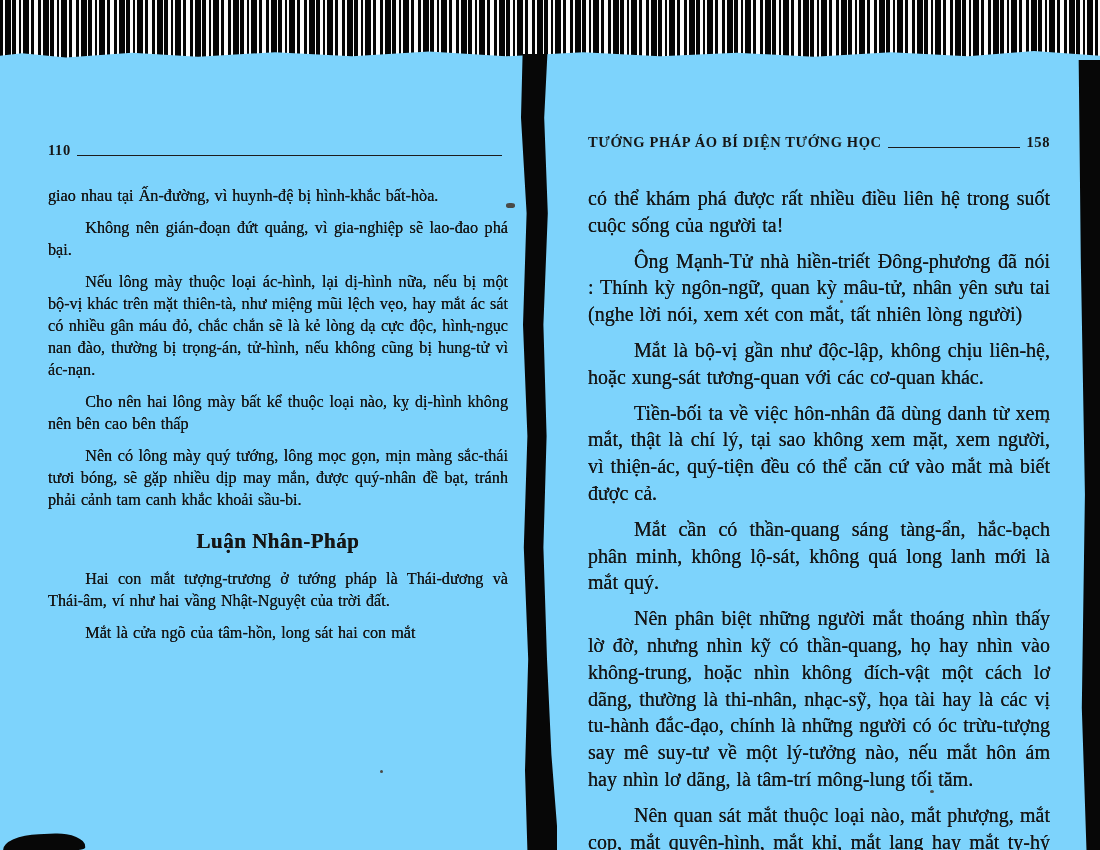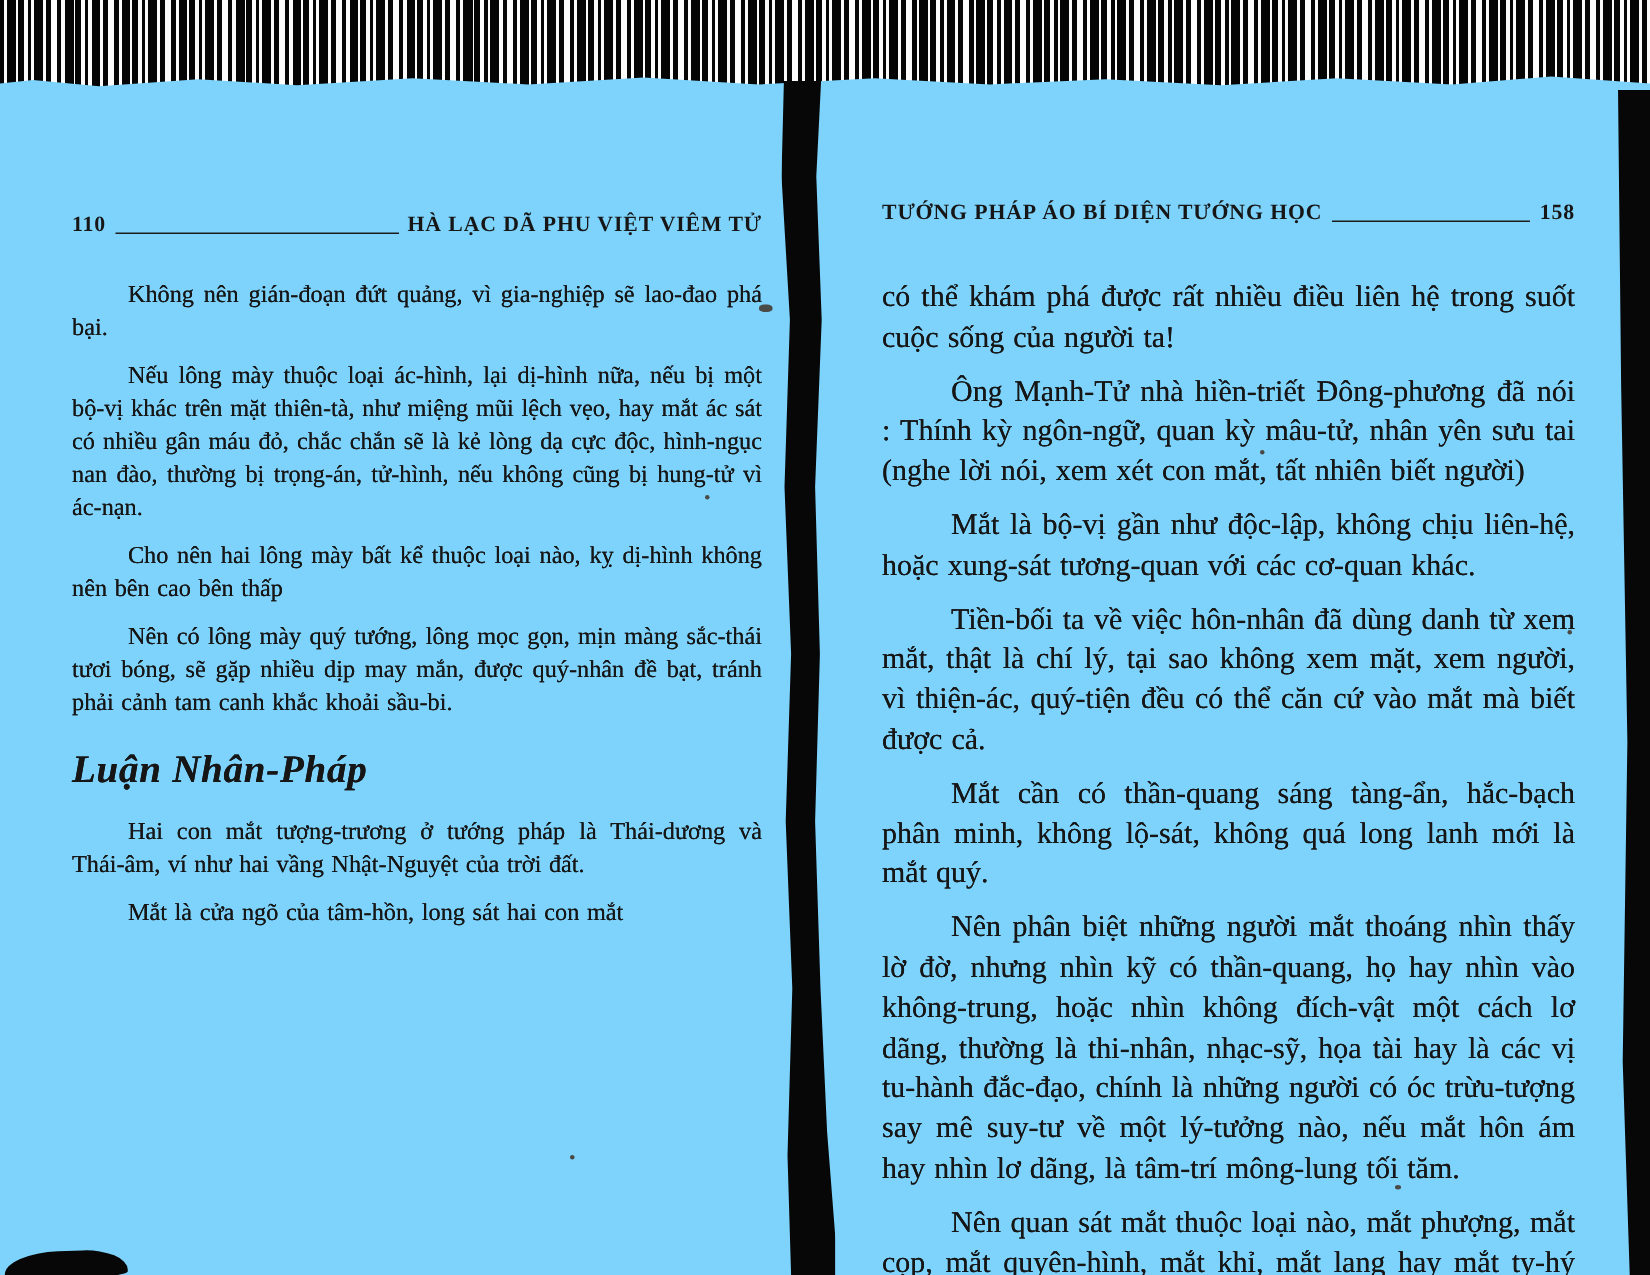--- a/index.html
+++ b/index.html
@@ -56,24 +56,23 @@
   .page-left .body-text{margin-top:26px;font-size:16.2px;line-height:1.36;}
   .page-right .body-text{margin-top:34px;font-size:20px;line-height:1.34;}
   .body-text p{
     margin:0 0 10px 0;text-indent:2.3em;
     text-shadow:0 0 .4px currentColor;
     word-spacing:1px;
   }
   .page-right .body-text p{margin-bottom:9px;}
   .body-text p.cont{text-indent:0;}
   .section-heading{
-    text-align:left;font-weight:bold;font-size:26px;
+    text-align:center;font-weight:bold;font-size:21px;
     margin:16px 0 12px 0;letter-spacing:.5px;
     text-shadow:0 0 .4px currentColor;
-    font-style:italic;
   }
 </style>
 </head>
 <body>
 
 <div id="scan">
 
   <div class="film-strip"></div>
   <div class="gutter-shadow"></div>
   <div class="scan-edge-right"></div>
@@ -82,42 +81,42 @@
   <div class="scan-speck" style="left:470px;top:330px;width:3px;height:3px;"></div>
   <div class="scan-speck" style="left:840px;top:300px;width:3px;height:3px;"></div>
   <div class="scan-speck" style="left:1045px;top:420px;width:3px;height:3px;"></div>
   <div class="scan-speck" style="left:380px;top:770px;width:3px;height:3px;"></div>
   <div class="scan-speck" style="left:930px;top:790px;width:4px;height:3px;"></div>
 
   <div class="page page-left">
     <div class="page-header">
       <span class="page-number">110</span>
       <span class="header-rule"></span>
-      <span class="running-title">HÀ LẠC DÃ PHU VIỆT VIÊM TỬ</span>
     </div>
     <div class="body-text">
+      <p class="cont">giao nhau tại Ấn-đường, vì huynh-đệ bị hình-khắc bất-hòa.</p>
       <p>Không nên gián-đoạn đứt quảng, vì gia-nghiệp sẽ lao-đao phá bại.</p>
       <p>Nếu lông mày thuộc loại ác-hình, lại dị-hình nữa, nếu bị một bộ-vị khác trên mặt thiên-tà, như miệng mũi lệch vẹo, hay mắt ác sát có nhiều gân máu đỏ, chắc chắn sẽ là kẻ lòng dạ cực độc, hình-ngục nan đào, thường bị trọng-án, tử-hình, nếu không cũng bị hung-tử vì ác-nạn.</p>
       <p>Cho nên hai lông mày bất kể thuộc loại nào, kỵ dị-hình không nên bên cao bên thấp</p>
       <p>Nên có lông mày quý tướng, lông mọc gọn, mịn màng sắc-thái tươi bóng, sẽ gặp nhiều dịp may mắn, được quý-nhân đề bạt, tránh phải cảnh tam canh khắc khoải sầu-bi.</p>
       <div class="section-heading">Luận Nhân-Pháp</div>
       <p>Hai con mắt tượng-trương ở tướng pháp là Thái-dương và Thái-âm, ví như hai vầng Nhật-Nguyệt của trời đất.</p>
       <p>Mắt là cửa ngõ của tâm-hồn, long sát hai con mắt</p>
     </div>
   </div>
 
   <div class="page page-right">
     <div class="page-header">
       <span class="running-title">TƯỚNG PHÁP ÁO BÍ DIỆN TƯỚNG HỌC</span>
       <span class="header-rule"></span>
       <span class="page-number">158</span>
     </div>
     <div class="body-text">
       <p class="cont">có thể khám phá được rất nhiều điều liên hệ trong suốt cuộc sống của người ta!</p>
-      <p>Ông Mạnh-Tử nhà hiền-triết Đông-phương đã nói : Thính kỳ ngôn-ngữ, quan kỳ mâu-tử, nhân yên sưu tai (nghe lời nói, xem xét con mắt, tất nhiên biết người)</p>
+      <p>Ông Mạnh-Tử nhà hiền-triết Đông-phương đã nói : Thính kỳ ngôn-ngữ, quan kỳ mâu-tử, nhân yên sưu tai (nghe lời nói, xem xét con mắt, tất nhiên lòng người)</p>
       <p>Mắt là bộ-vị gần như độc-lập, không chịu liên-hệ, hoặc xung-sát tương-quan với các cơ-quan khác.</p>
       <p>Tiền-bối ta về việc hôn-nhân đã dùng danh từ xem mắt, thật là chí lý, tại sao không xem mặt, xem người, vì thiện-ác, quý-tiện đều có thể căn cứ vào mắt mà biết được cả.</p>
       <p>Mắt cần có thần-quang sáng tàng-ẩn, hắc-bạch phân minh, không lộ-sát, không quá long lanh mới là mắt quý.</p>
       <p>Nên phân biệt những người mắt thoáng nhìn thấy lờ đờ, nhưng nhìn kỹ có thần-quang, họ hay nhìn vào không-trung, hoặc nhìn không đích-vật một cách lơ dãng, thường là thi-nhân, nhạc-sỹ, họa tài hay là các vị tu-hành đắc-đạo, chính là những người có óc trừu-tượng say mê suy-tư về một lý-tưởng nào, nếu mắt hôn ám hay nhìn lơ dãng, là tâm-trí mông-lung tối tăm.</p>
       <p>Nên quan sát mắt thuộc loại nào, mắt phượng, mắt cọp, mắt quyên-hình, mắt khỉ, mắt lang hay mắt ty-hý nhưng mức-lượng phú quý tiện-ác nên quy-định vào thần-hình đen trắng phân minh, xấu tốt ở độ nào để phân-luận sang</p>
     </div>
   </div>
 
 </div>
 

